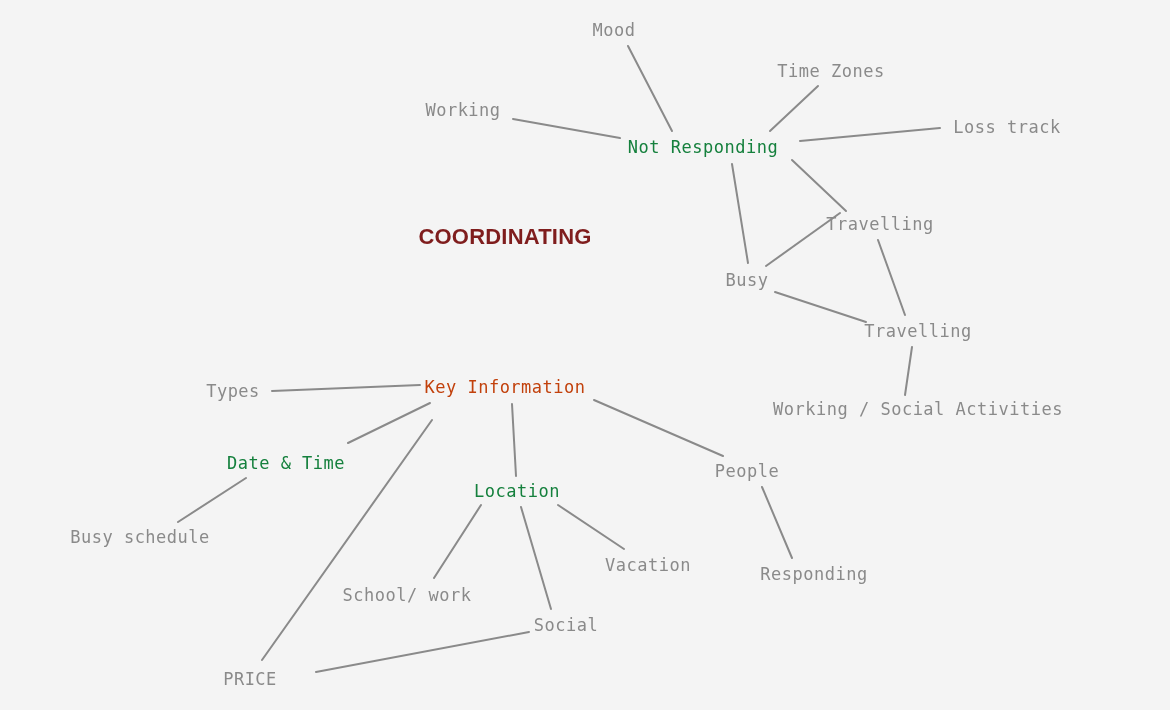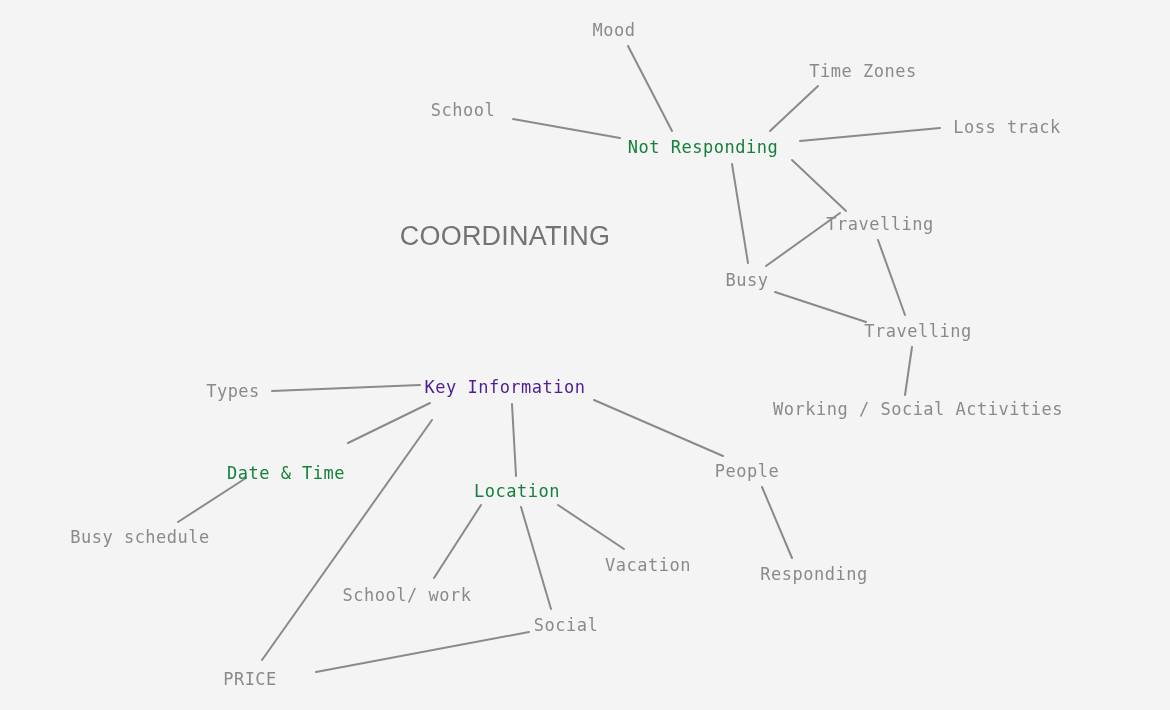--- a/index.html
+++ b/index.html
@@ -30,26 +30,26 @@
     position: absolute;
     transform: translate(-50%, -50%);
     white-space: nowrap;
     font-family: "DejaVu Sans Mono", monospace;
     font-size: 17px;
     letter-spacing: 0.5px;
     line-height: 1.1;
   }
   .node.grey  { color: #8a8a8a; }
   .node.red   { color: #15803d; }
-  .node.black { color: #4c1d95; }
+  .node.black { color: #c2410c; }
   .node.title {
     font-family: "Liberation Sans", sans-serif;
-    font-weight: normal;
-    font-size: 27px;
-    color: #737373;
+    font-weight: bold;
+    font-size: 22px;
+    color: #7f1d1d;
     letter-spacing: 0.2px;
     line-height: 1.32;
     text-align: center;
   }
 </style>
 </head>
 <body>
 
 <div id="canvas">
   <svg id="edges" viewBox="0 0 1170 710" xmlns="http://www.w3.org/2000/svg">
@@ -70,31 +70,31 @@
       <line x1="594" y1="400" x2="723" y2="456" stroke="#8a8a8a" stroke-width="2" stroke-linecap="round"></line>
       <line x1="246" y1="478" x2="178" y2="522" stroke="#8a8a8a" stroke-width="2" stroke-linecap="round"></line>
       <line x1="481" y1="505" x2="434" y2="578" stroke="#8a8a8a" stroke-width="2" stroke-linecap="round"></line>
       <line x1="521" y1="507" x2="551" y2="609" stroke="#8a8a8a" stroke-width="2" stroke-linecap="round"></line>
       <line x1="558" y1="505" x2="624" y2="549" stroke="#8a8a8a" stroke-width="2" stroke-linecap="round"></line>
       <line x1="762" y1="487" x2="792" y2="558" stroke="#8a8a8a" stroke-width="2" stroke-linecap="round"></line>
       <line x1="529" y1="632" x2="316" y2="672" stroke="#8a8a8a" stroke-width="2" stroke-linecap="round"></line>
     </svg>
   <div id="nodes">
       <div class="node grey" style="left: 614px; top: 30px;">Mood</div>
-      <div class="node grey" style="left: 831px; top: 71px; margin-left: 32px;">Time Zones</div>
-      <div class="node grey" style="left: 463px; top: 110px;">School</div>
+      <div class="node grey" style="left: 831px; top: 71px;">Time Zones</div>
+      <div class="node grey" style="left: 463px; top: 110px;">Working</div>
       <div class="node grey" style="left: 1007px; top: 127px;">Loss track</div>
       <div class="node red" style="left: 703px; top: 147px;">Not Responding</div>
       <div class="node grey" style="left: 880px; top: 224px;">Travelling</div>
       <div class="node grey" style="left: 747px; top: 280px;">Busy</div>
       <div class="node grey" style="left: 918px; top: 331px;">Travelling</div>
       <div class="node black" style="left: 505px; top: 387px;">Key Information</div>
       <div class="node grey" style="left: 233px; top: 391px;">Types</div>
       <div class="node grey" style="left: 918px; top: 409px;">Working / Social Activities</div>
-      <div class="node red" style="left: 286px; top: 463px; margin-top: 10px;">Date &amp; Time</div>
+      <div class="node red" style="left: 286px; top: 463px;">Date &amp; Time</div>
       <div class="node grey" style="left: 747px; top: 471px;">People</div>
       <div class="node red" style="left: 517px; top: 491px;">Location</div>
       <div class="node grey" style="left: 140px; top: 537px;">Busy schedule</div>
       <div class="node grey" style="left: 648px; top: 565px;">Vacation</div>
       <div class="node grey" style="left: 814px; top: 574px;">Responding</div>
       <div class="node grey" style="left: 407px; top: 595px;">School/ work</div>
       <div class="node grey" style="left: 538px; top: 625px; margin-left: 28px;">Social</div>
       <div class="node grey" style="left: 250px; top: 679px;">PRICE</div>
     </div>
   <div class="node title" id="title-node" style="left: 505px; top: 237px;">

